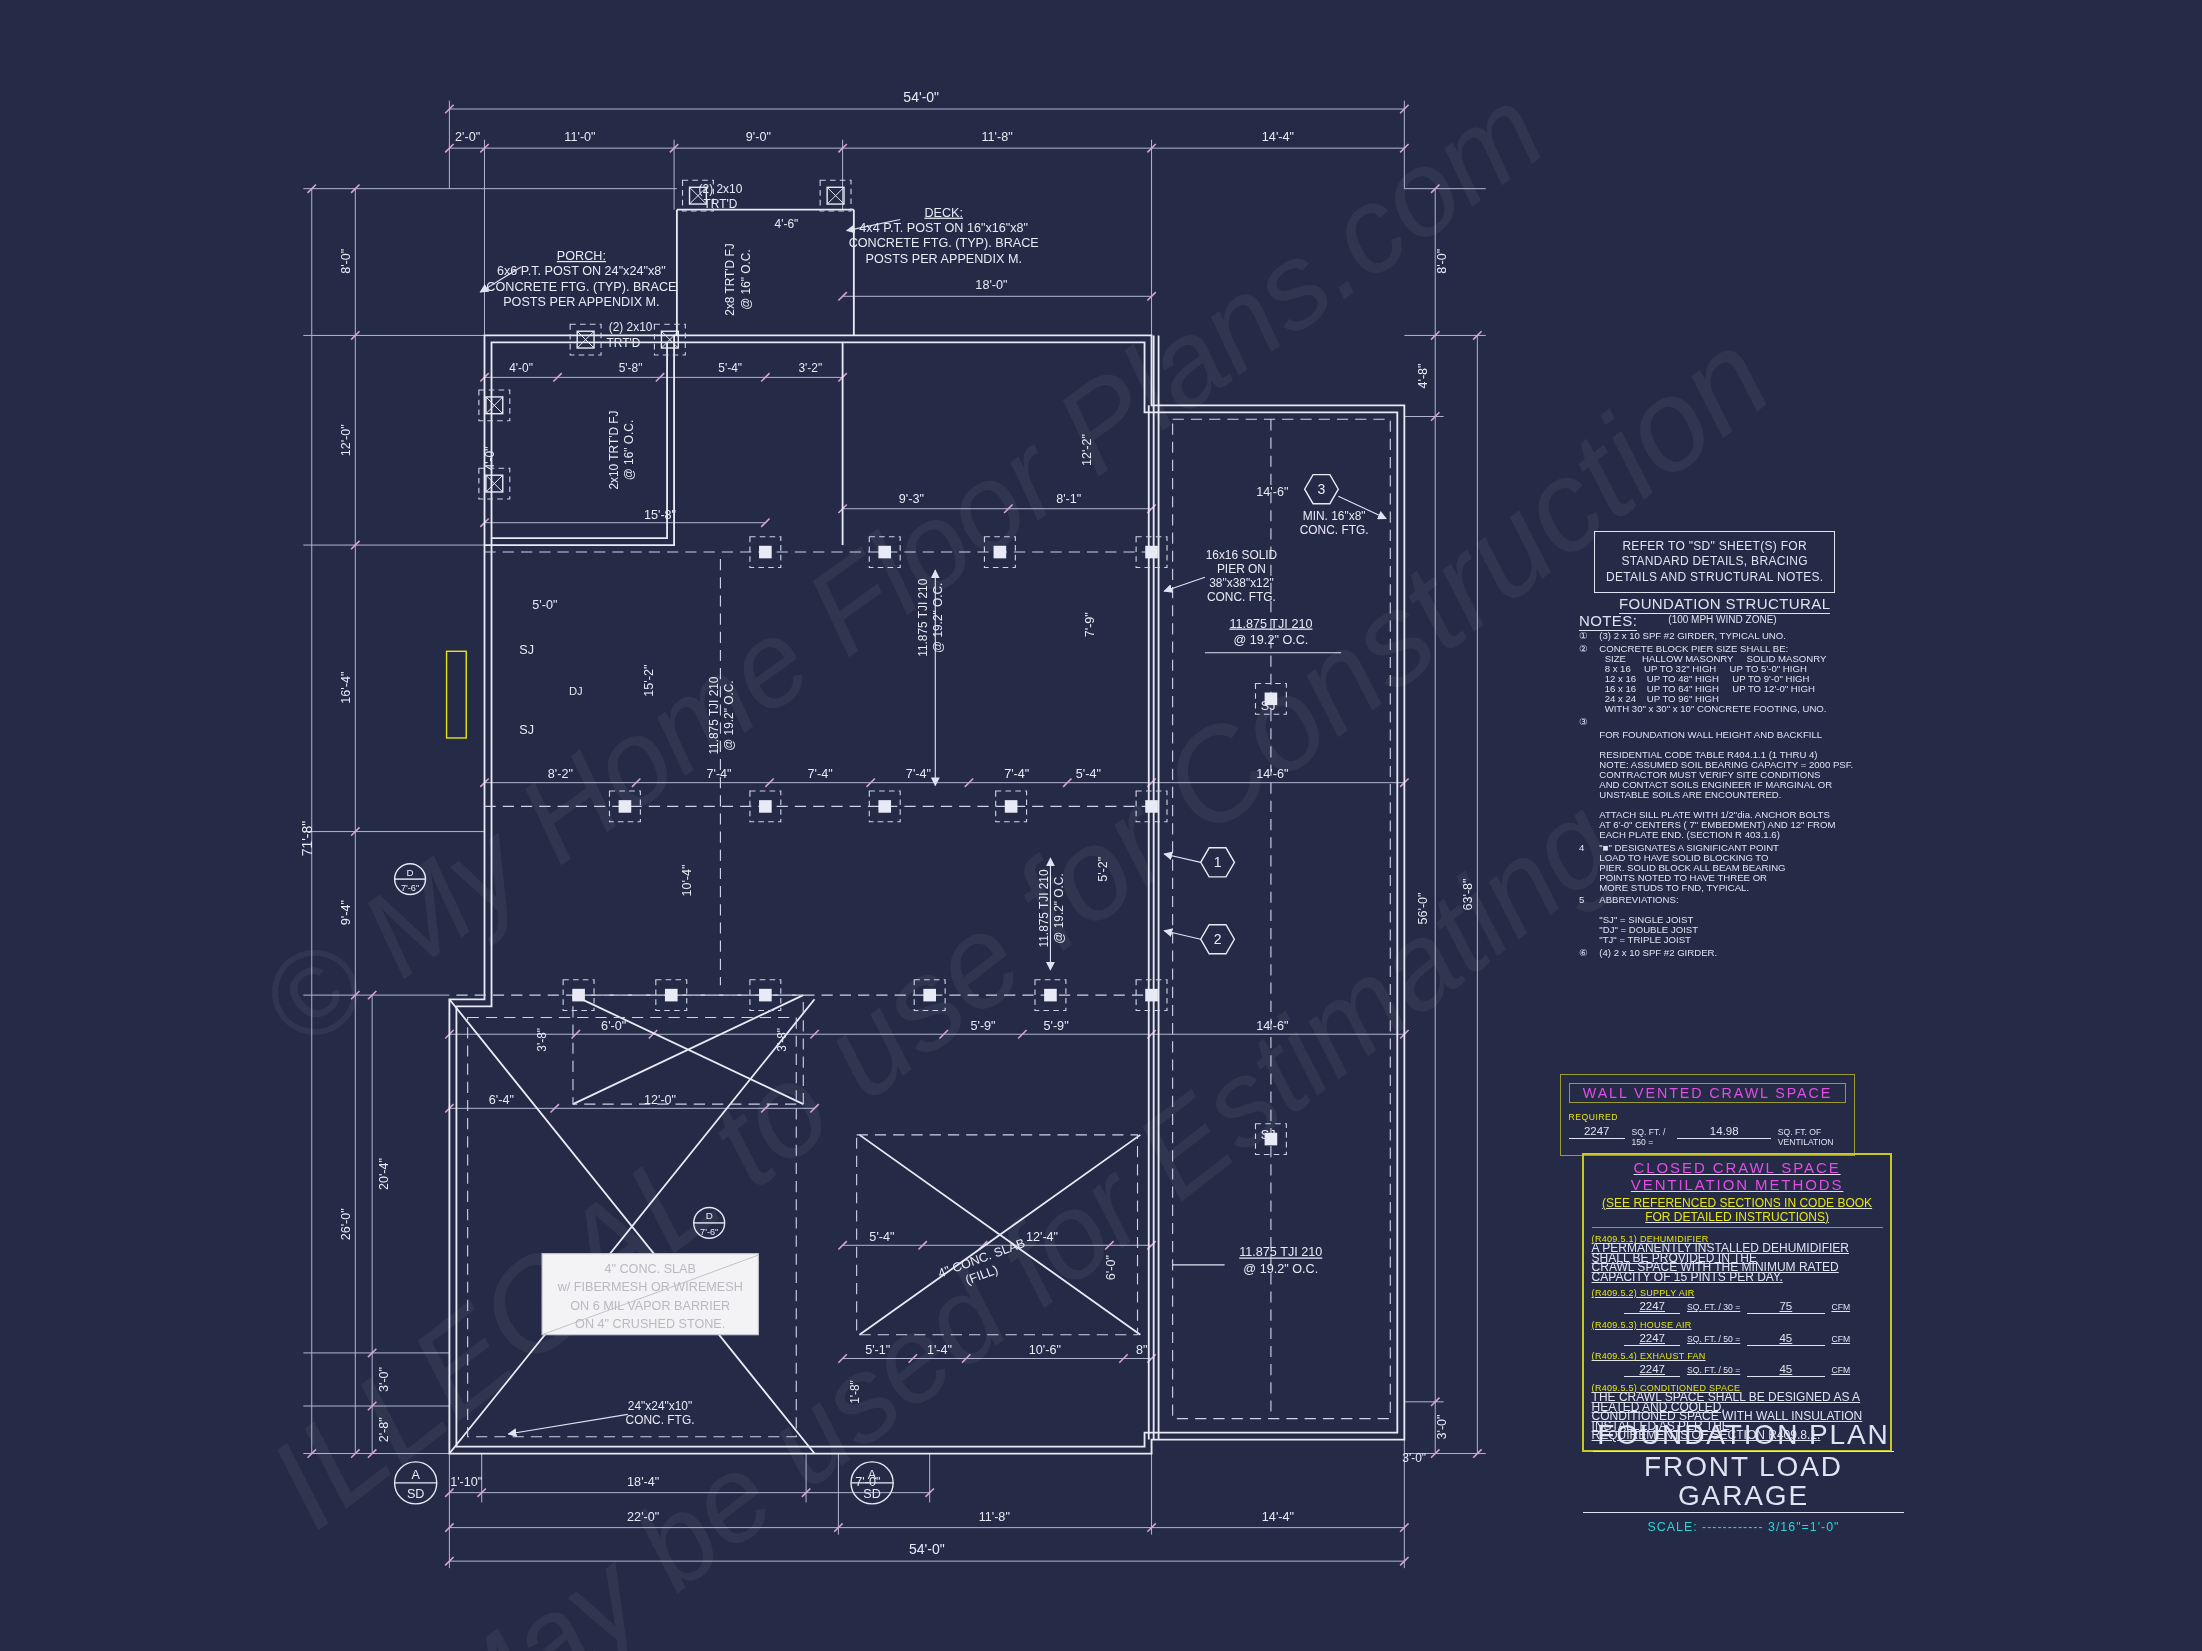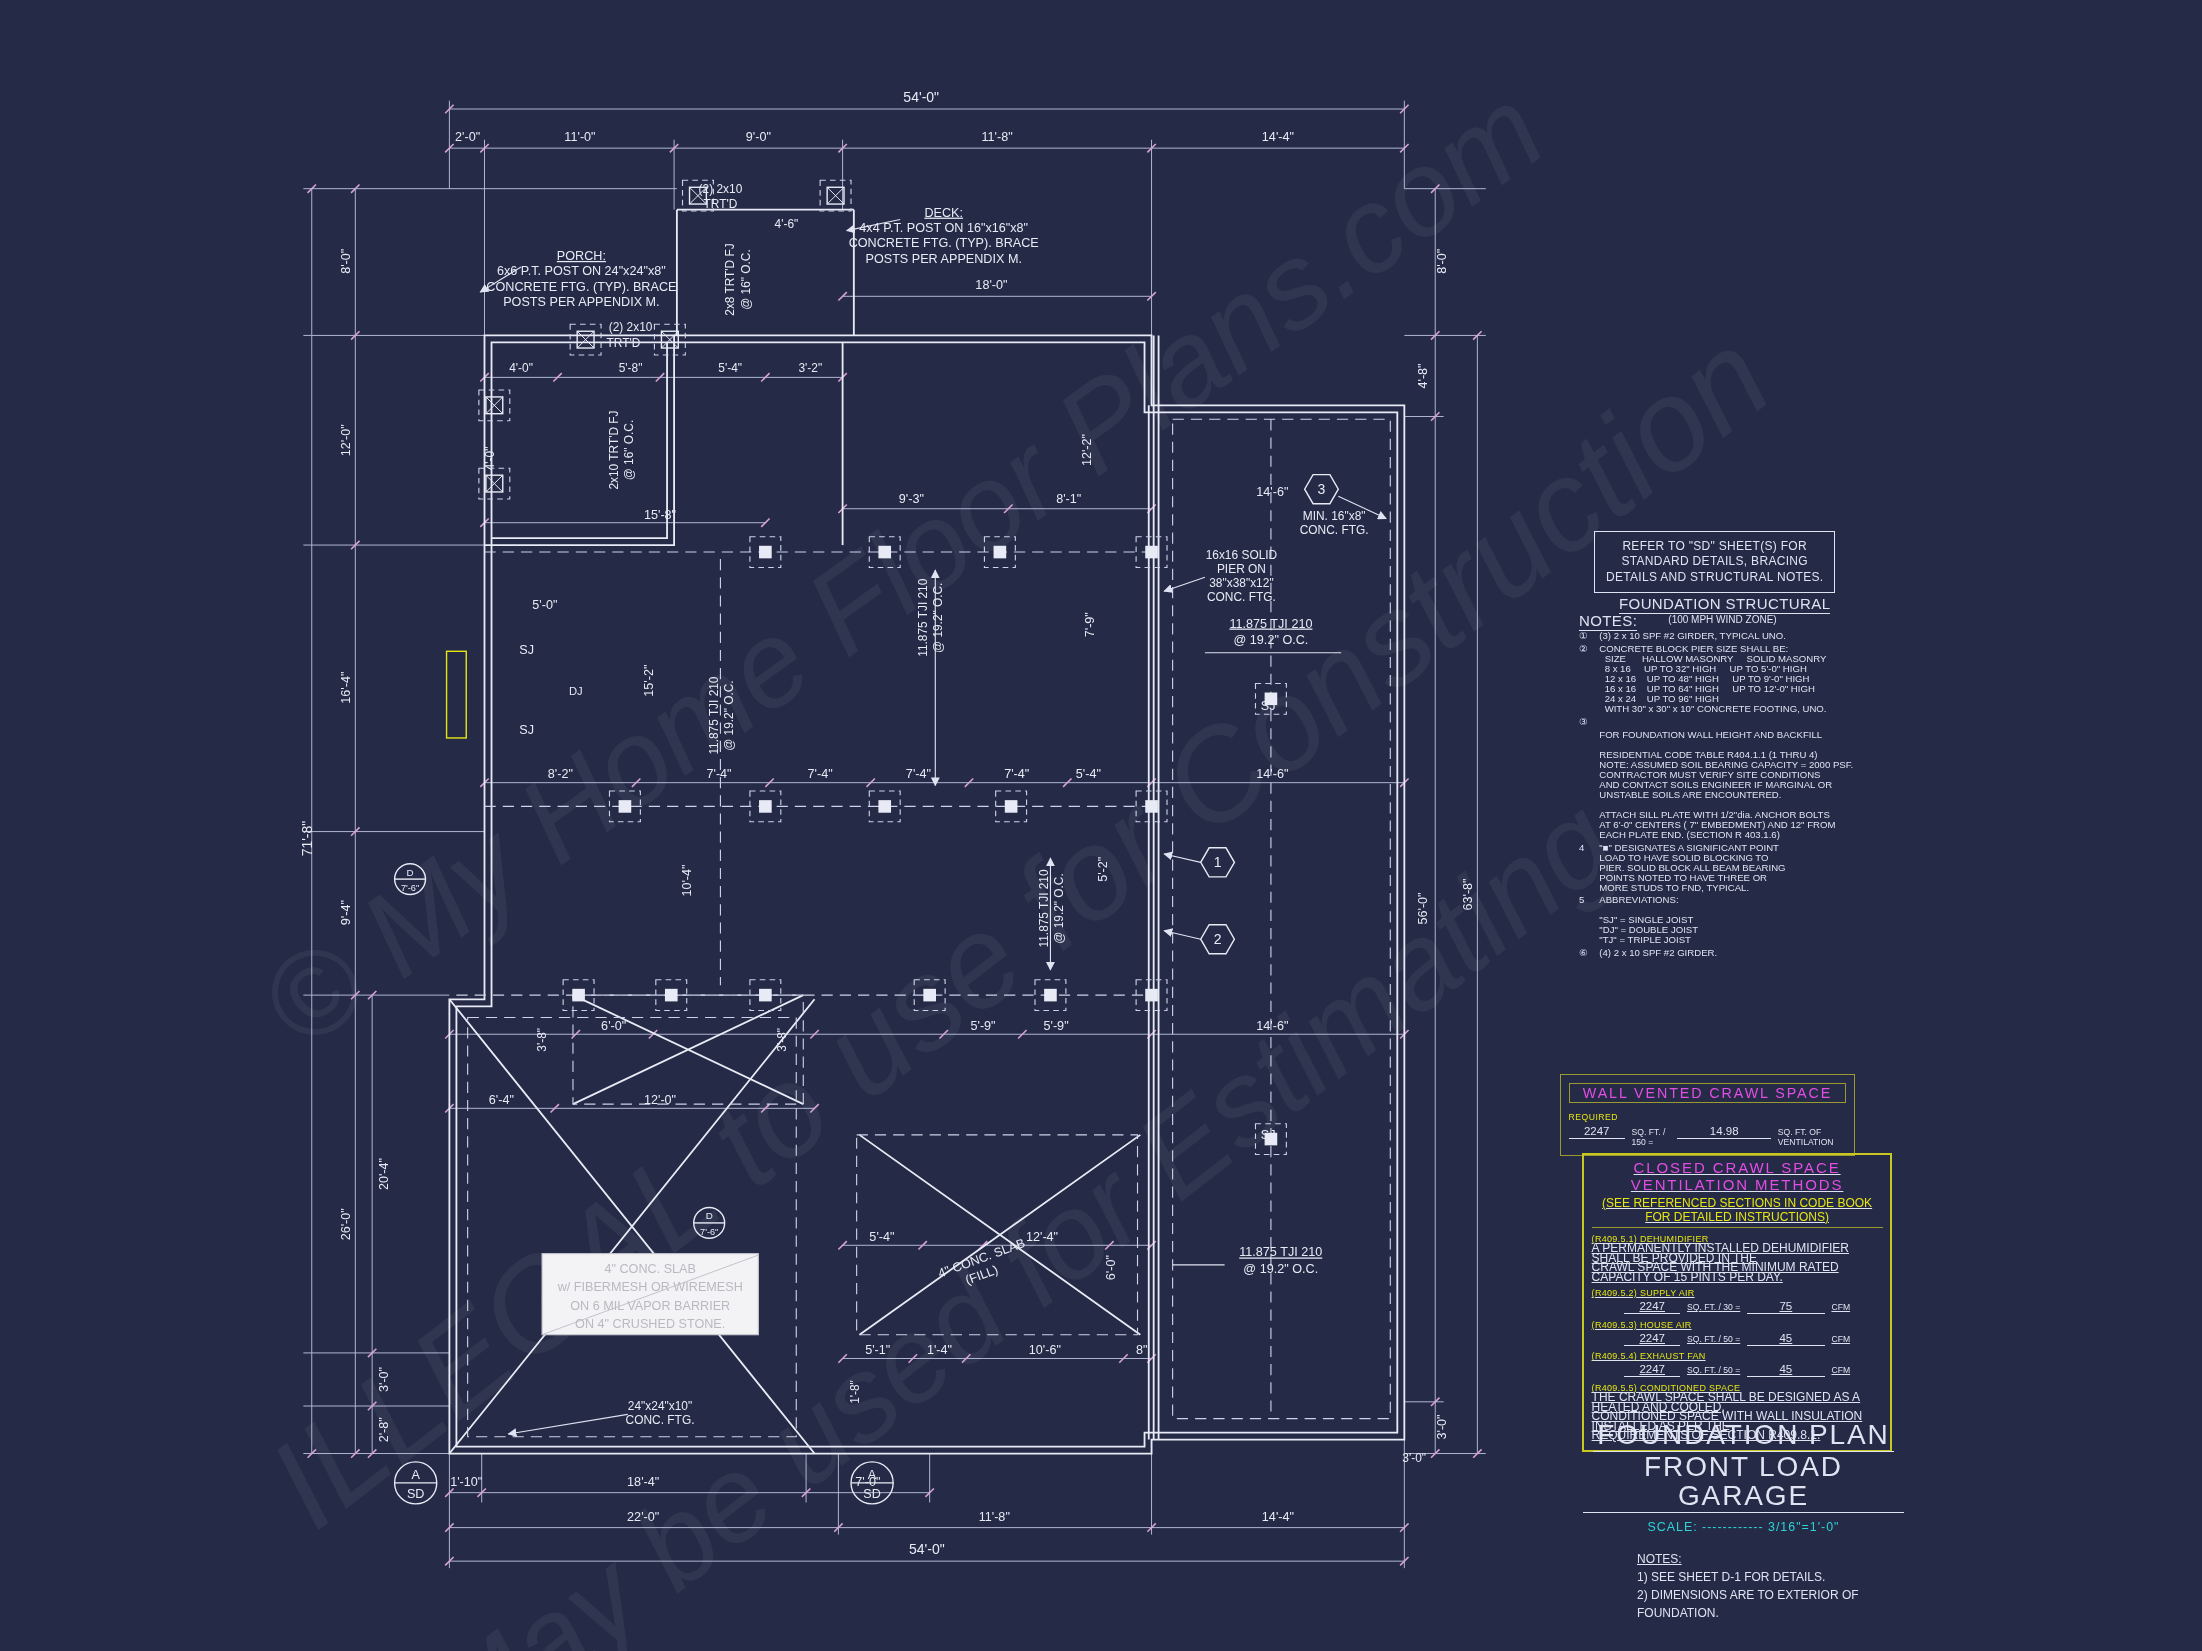--- a/index.html
+++ b/index.html
@@ -548,23 +548,16 @@
   </div>
 
   <div class="panel tblock">
     <div class="tb-line">
       <span>FOUNDATION PLAN</span>
     </div>
     <div class="tb-line">
       <span>FRONT LOAD GARAGE</span>
     </div>
     <div class="tb-scale">SCALE: ------------ 3/16"=1'-0"</div>
-    <div class="tb-notes">
-      <div class="nt">NOTES:</div>
-      <div id="tb-note-items">
-          <div>1)  SEE SHEET D-1 FOR DETAILS.</div>
-          <div>2)  DIMENSIONS ARE TO EXTERIOR OF FOUNDATION.</div>
-        </div>
-    </div>
   </div>
 
 </div>
 
 
 </body></html>

